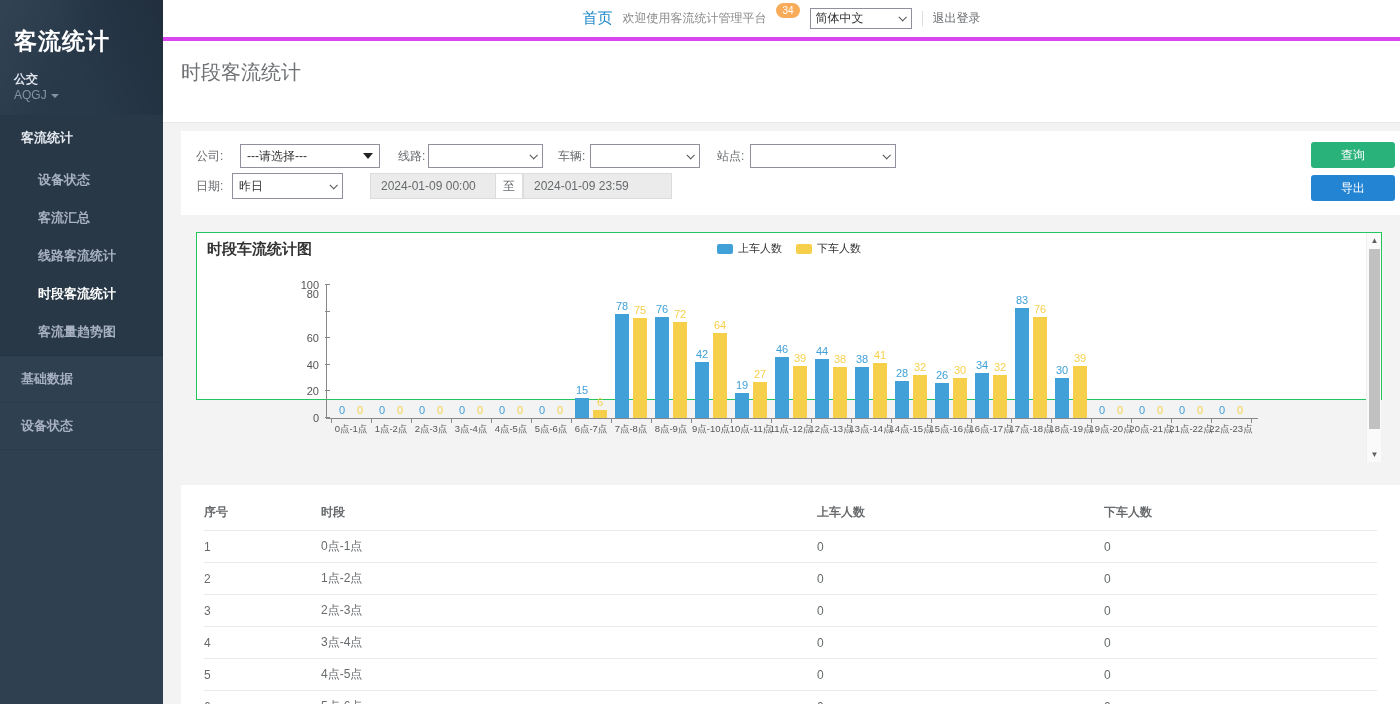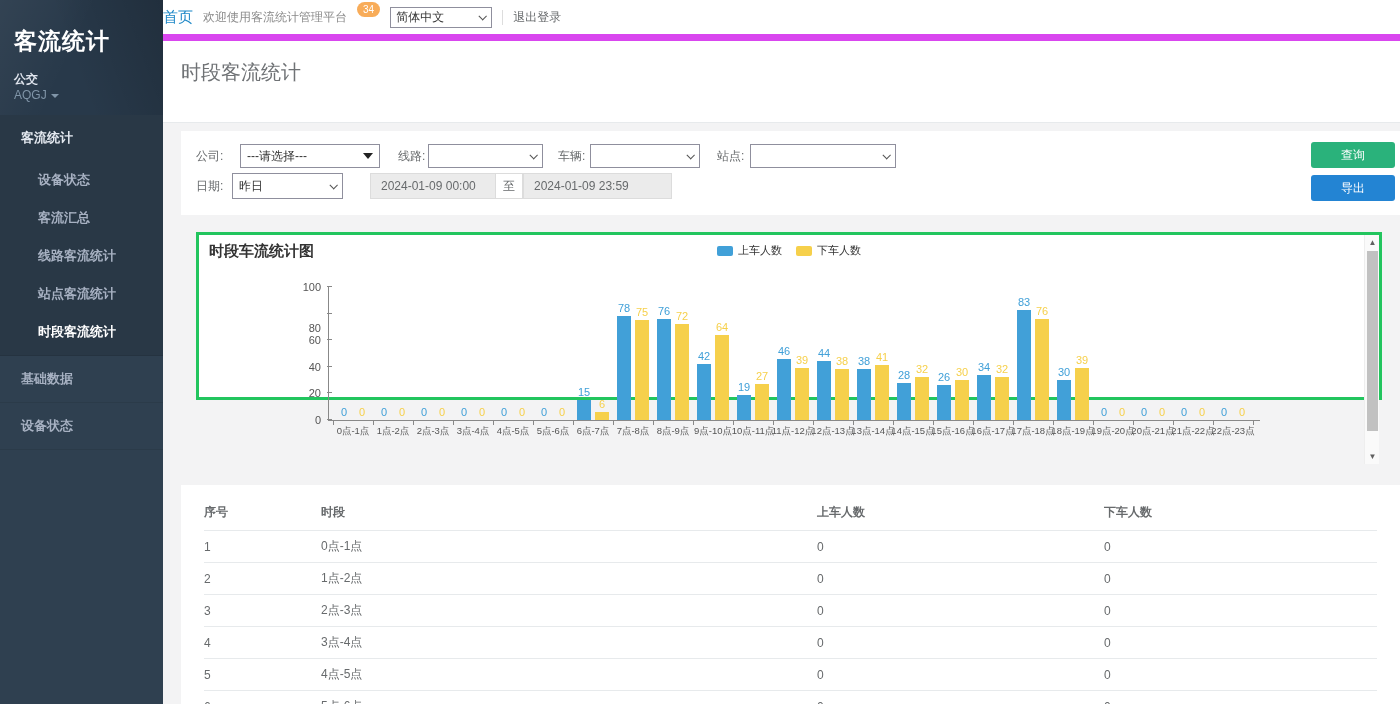--- a/index.html
+++ b/index.html
@@ -23,21 +23,21 @@
   .nav-item { color:#a7b1c2; font-size:13px; font-weight:bold; padding:14px 0 14px 21px; cursor:pointer; }
   .nav-section.expanded .nav-item { color:#e4e9f0; }
   .nav-sub { color:#a7b1c2; font-size:13px; font-weight:bold; padding:10px 0 10px 38px; cursor:pointer; }
   .nav-sub.active { color:#ffffff; }
   .nav-sub:last-child { padding-bottom:14px; }
 
   
   .main { position:absolute; left:163px; top:0; width:1237px; height:704px; background:#f3f3f4; }
 
   .topbar { position:absolute; left:0; top:0; width:100%; height:41px; background:#fff;
-    border-bottom:7px solid #d946ef; display:flex; justify-content:flex-start; align-items:center;
+    border-bottom:4px solid #d946ef; display:flex; justify-content:center; align-items:center;
     gap:10px; }
   .home-link { color:#1e88c7; font-size:15px; cursor:pointer; }
   .welcome { color:#8a8a8a; font-size:12px; }
   .badge { background:#f8ac59; color:#fff; font-size:10px; border-radius:9px; padding:2px 6px;
     transform:translateY(-8px); cursor:default; }
   .lang-select { position:relative; width:102px; height:21px; border:1px solid #8f8f9d; background:#fff;
     font-size:12px; color:#333; display:flex; align-items:center; padding:0 18px 0 5px; cursor:pointer; }
   .chev { position:absolute; right:6px; top:6px; width:6px; height:6px; border-right:1.5px solid #555;
     border-bottom:1.5px solid #555; transform:rotate(45deg) translateY(-1px); }
   .divider { width:1px; height:15px; background:#ddd; }
@@ -62,21 +62,21 @@
     font-size:12px; color:#676a6c; line-height:24px; padding-left:10px; }
   .sep-box { position:absolute; height:26px; width:28px; background:#fff; border:1px solid #dcdcdc;
     font-size:12px; color:#676a6c; line-height:24px; text-align:center; }
   .btn { position:absolute; left:1130px; width:84px; height:26px; border:none; border-radius:3px;
     color:#fff; font-size:12px; cursor:pointer; font-family:inherit; }
   .btn-query { top:11px; background:#2ab27b; }
   .btn-export { top:44px; background:#2384d3; }
 
   
   .chart-panel { position:absolute; left:33px; top:232px; width:1186px; height:168px;
-    background:#fff; border:3px solid #22c55e; }
+    background:#fff; border:1px solid #22c55e; }
   .chart-title { position:absolute; left:10px; top:7px; font-size:15px; font-weight:bold; color:#333; }
   .chart-legend { position:absolute; top:8px; left:50%; transform:translateX(-50%);
     display:flex; gap:14px; }
   .legend-item { display:flex; align-items:center; gap:5px; cursor:pointer; }
   .legend-swatch { width:16px; height:10px; border-radius:2px; display:inline-block; }
   .legend-text { font-size:11px; color:#333; }
   .y-axis { position:absolute; left:92px; top:52px; width:30px; height:133px; }
   .ytick-label { position:absolute; right:0; font-size:11px; color:#555; }
   .ytick-mark { position:absolute; right:-11px; width:5px; height:1px; background:#888; }
   .axis-v { position:absolute; left:129px; top:52px; width:1px; height:134px; background:#888; }
@@ -118,22 +118,22 @@
     <div class="logo-title">客流统计</div>
     <div class="logo-org">公交</div>
     <div class="logo-user"><span>AQGJ</span><span class="caret"></span></div>
   </div>
   <div>
       <div class="nav-section expanded">
         <div class="nav-item">客流统计</div>
         <div class="nav-sub">设备状态</div>
         <div class="nav-sub">客流汇总</div>
         <div class="nav-sub">线路客流统计</div>
-        <div class="nav-sub">站点客流统计</div>
         <div class="nav-sub active">时段客流统计</div>
+        <div class="nav-sub">客流量趋势图</div>
       </div>
       <div class="nav-section">
         <div class="nav-item">基础数据</div>
       </div>
       <div class="nav-section">
         <div class="nav-item">设备状态</div>
       </div>
     </div>
 </div>
 
@@ -204,21 +204,21 @@
       </div>
     <div class="y-axis">
         <div class="ytick-label" style="bottom: -6px;">0</div>
         <div class="ytick-mark" style="bottom: 0px;"></div>
         <div class="ytick-label" style="bottom: 20.6px;">20</div>
         <div class="ytick-mark" style="bottom: 26.6px;"></div>
         <div class="ytick-label" style="bottom: 47.2px;">40</div>
         <div class="ytick-mark" style="bottom: 53.2px;"></div>
         <div class="ytick-label" style="bottom: 73.8px;">60</div>
         <div class="ytick-mark" style="bottom: 79.8px;"></div>
-        <div class="ytick-label" style="bottom: 86px;">80</div>
+        <div class="ytick-label" style="bottom: 118px;">80</div>
         <div class="ytick-mark" style="bottom: 106.4px;"></div>
         <div class="ytick-label" style="bottom: 127px;">100</div>
         <div class="ytick-mark" style="bottom: 133px;"></div>
       </div>
     <div class="axis-v"></div>
     <div class="axis-h"></div>
     <div class="chart-plot">
         <div class="cgroup">
           <div class="bwrap">
             <div class="bval" style="color: rgb(65, 160, 216);">0</div>

